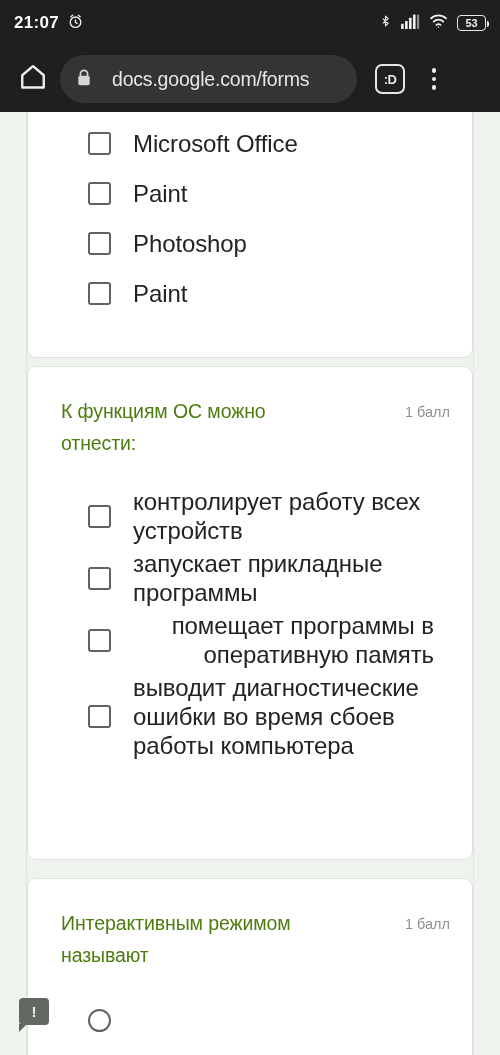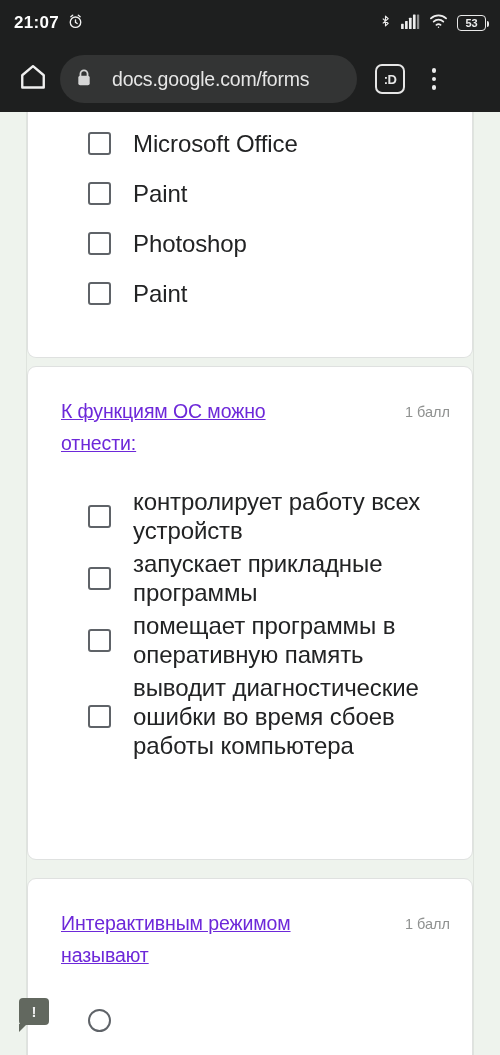--- a/index.html
+++ b/index.html
@@ -181,26 +181,25 @@
     border-radius: 0 0 9px 9px;
   }
 
   .q-head {
     display: flex;
     align-items: flex-start;
     justify-content: space-between;
     padding: 28px 22px 0 33px;
   }
   .q-title {
-    color: #6d28d9;
+    color: #4d7c0f;
     font-size: 19.5px;
     line-height: 32px;
     max-width: 262px;
     letter-spacing: -.1px;
-    text-decoration: underline;
   }
   .q-points {
     color: #8f9190;
     font-size: 14.5px;
     line-height: 32px;
     white-space: nowrap;
     padding-top: 1px;
   }
 
   .opts {
@@ -373,21 +372,21 @@
       </div>
       <div class="opts" style="padding-top:26px;">
         <div class="opt" style="min-height:62px;">
           <span class="cbox"></span>
           <span class="opt-label wide">контролирует работу всех устройств</span>
         </div>
         <div class="opt" style="min-height:62px;">
           <span class="cbox"></span>
           <span class="opt-label wide">запускает прикладные программы</span>
         </div>
-        <div class="opt" style="min-height:62px;">
+        <div class="opt" style="min-height:62px;text-align:right;">
           <span class="cbox"></span>
           <span class="opt-label wide">помещает программы в оперативную память</span>
         </div>
         <div class="opt" style="min-height:90px;">
           <span class="cbox"></span>
           <span class="opt-label wide">выводит диагностические ошибки во время сбоев работы компьютера</span>
         </div>
       </div>
     </div>
 

